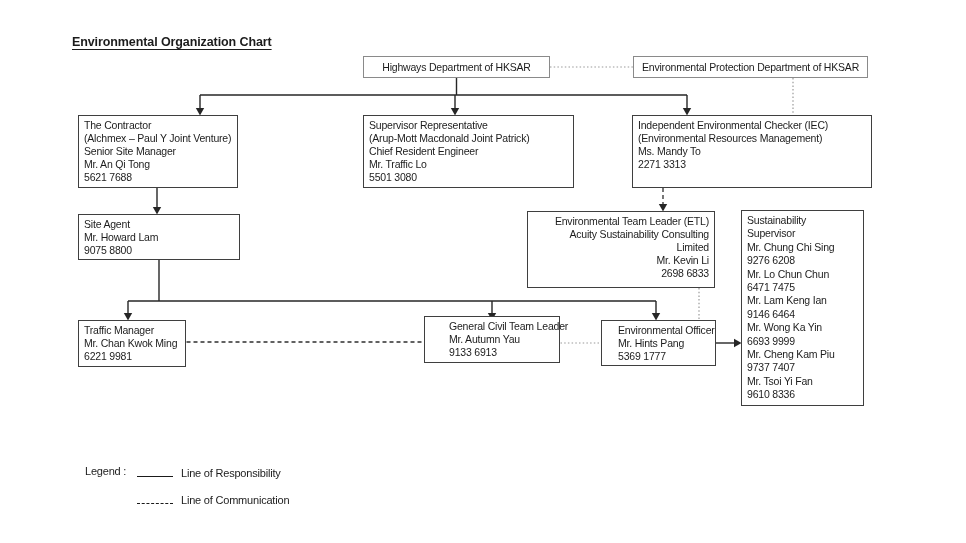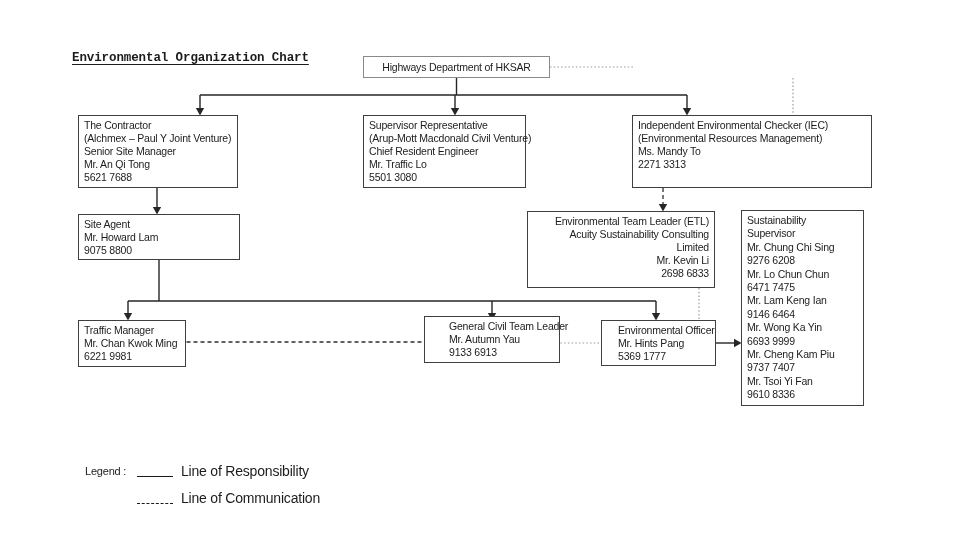--- a/index.html
+++ b/index.html
@@ -1,22 +1,22 @@
 <!DOCTYPE html>
 <html><head>
 <meta charset="utf-8">
 <style>
   html,body{margin:0;padding:0;background:#ffffff;}
   .canvas{
     position:relative;width:966px;height:543px;background:#ffffff;overflow:hidden;
     font-family:"Liberation Sans", sans-serif;color:#1c1c1c;
   }
   .page-title{
-    position:absolute;left:72px;top:51px;font-size:12.5px;font-weight:bold;
-    letter-spacing:-0.1px;text-decoration:underline;text-underline-offset:3px;font-family:Liberation Mono, monospace;
+    position:absolute;left:72px;top:35px;font-size:12.5px;font-weight:bold;
+    letter-spacing:-0.1px;text-decoration:underline;text-underline-offset:3px;
   }
   .box{
     position:absolute;background:#ffffff;border:1px solid #3f3f3f;
     padding:3px 5px;font-size:10.5px;line-height:13px;letter-spacing:-0.2px;
     box-sizing:border-box;white-space:nowrap;
   }
   .box.center{
     display:flex;align-items:center;justify-content:center;text-align:center;
     padding:0 20px;border-color:#8a8a8a;
   }
@@ -26,21 +26,21 @@
   .ln-solid{stroke:#262626;stroke-width:1.4;fill:none;}
   .ln-dash{stroke:#2e2e2e;stroke-width:1.3;stroke-dasharray:4 3;fill:none;}
   .ln-dot{stroke:#9a9a9a;stroke-width:1.2;stroke-dasharray:1.5 2.2;fill:none;}
   .ah{fill:#262626;stroke:none;}
   .legend{position:absolute;left:85px;top:459px;}
   .lg-row{display:flex;align-items:flex-end;height:18px;margin-bottom:9px;}
   .lg-caption{display:inline-block;width:52px;font-size:11px;font-weight:normal;letter-spacing:-0.2px;}
   .lg-sample{display:inline-block;width:36px;height:6px;margin-right:8px;}
   .lg-solid{border-bottom:1.3px solid #1a1a1a;}
   .lg-dashed{border-bottom:1.4px dashed #1a1a1a;}
-  .lg-text{font-size:14px;letter-spacing:-0.2px;position:relative;top:2px;}
+  .lg-text{font-size:11px;letter-spacing:-0.2px;position:relative;top:2px;}
 </style>
 </head>
 <body>
 
 <div class="canvas">
 
   <div class="page-title">Environmental Organization Chart</div>
 
   <svg class="connectors" width="966" height="543" viewBox="0 0 966 543">
     <g>
@@ -101,32 +101,35 @@
     <g>
       <line class="ln-solid" x1="716" y1="343" x2="734.5" y2="343"></line>
       <polygon class="ah" points="734,338.8 734,347.2 741.5,343"></polygon>
     </g>
   </svg>
 
   <div class="box center" style="left:363px;top:56px;width:187px;height:22px;">
     <div class="bl">Highways Department of HKSAR</div>
   </div>
 
+  <div class="box center" style="left:633px;top:56px;width:235px;height:22px;">
+    <div class="bl">Environmental Protection Department of HKSAR</div>
+  </div>
 
   <div class="box" style="left:78px;top:115px;width:160px;height:73px;">
     <div class="bl">The Contractor</div>
     <div class="bl">(Alchmex – Paul Y Joint Venture)</div>
     <div class="bl">Senior Site Manager</div>
     <div class="bl">Mr. An Qi Tong</div>
     <div class="bl">5621 7688</div>
   </div>
 
-  <div class="box" style="left:363px;top:115px;width:163px;height:73px;">
+  <div class="box" style="left:363px;top:115px;width:211px;height:73px;">
     <div class="bl">Supervisor Representative</div>
-    <div class="bl">(Arup-Mott Macdonald Civil Venture)</div>
+    <div class="bl">(Arup-Mott Macdonald Joint Patrick)</div>
     <div class="bl">Chief Resident Engineer</div>
     <div class="bl">Mr. Traffic Lo</div>
     <div class="bl">5501 3080</div>
   </div>
 
   <div class="box" style="left:632px;top:115px;width:240px;height:73px;">
     <div class="bl">Independent Environmental Checker (IEC)</div>
     <div class="bl">(Environmental Resources Management)</div>
     <div class="bl">Ms. Mandy To</div>
     <div class="bl">2271 3313</div>

